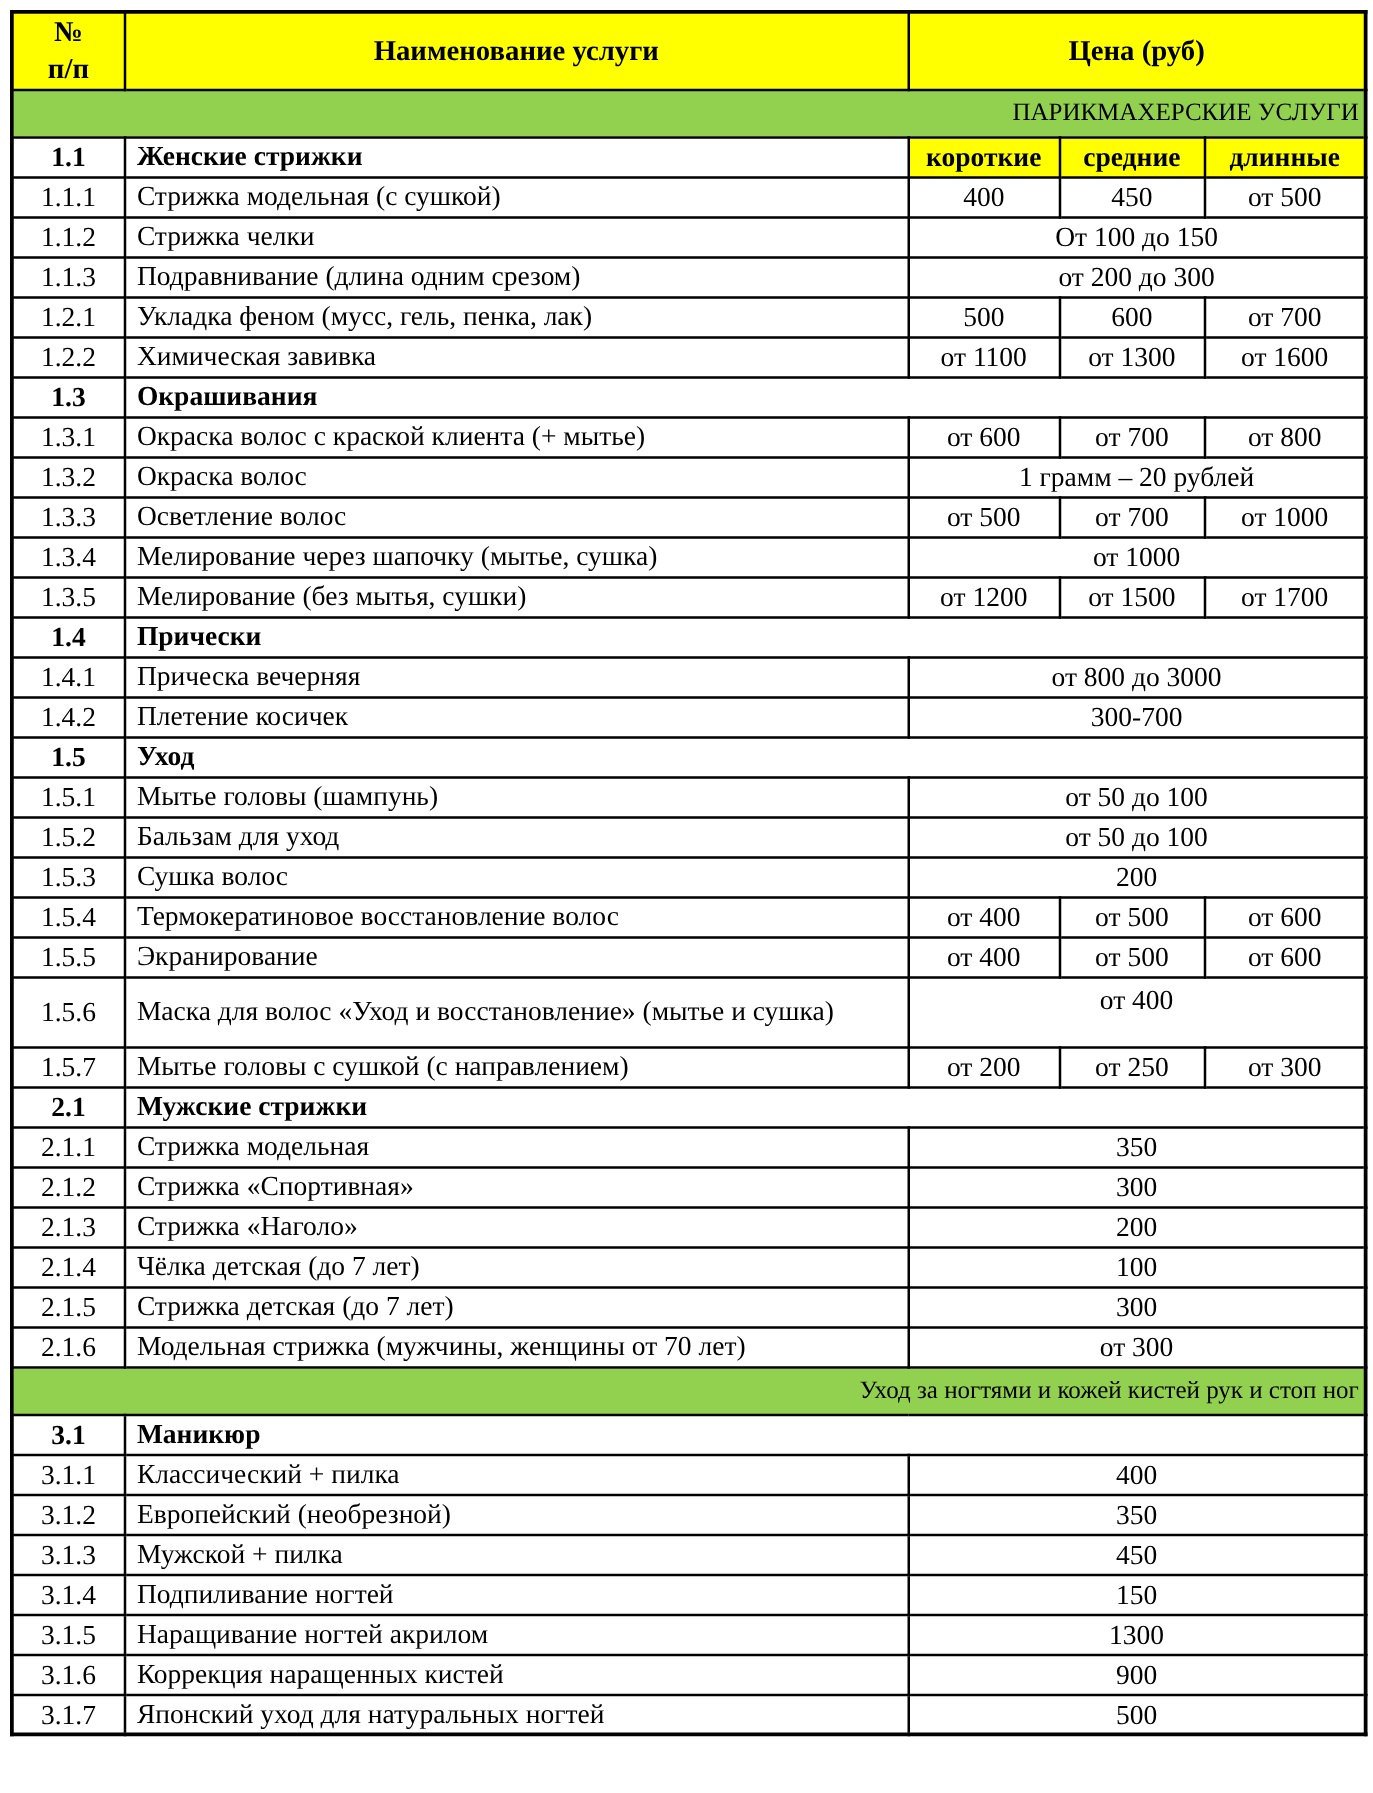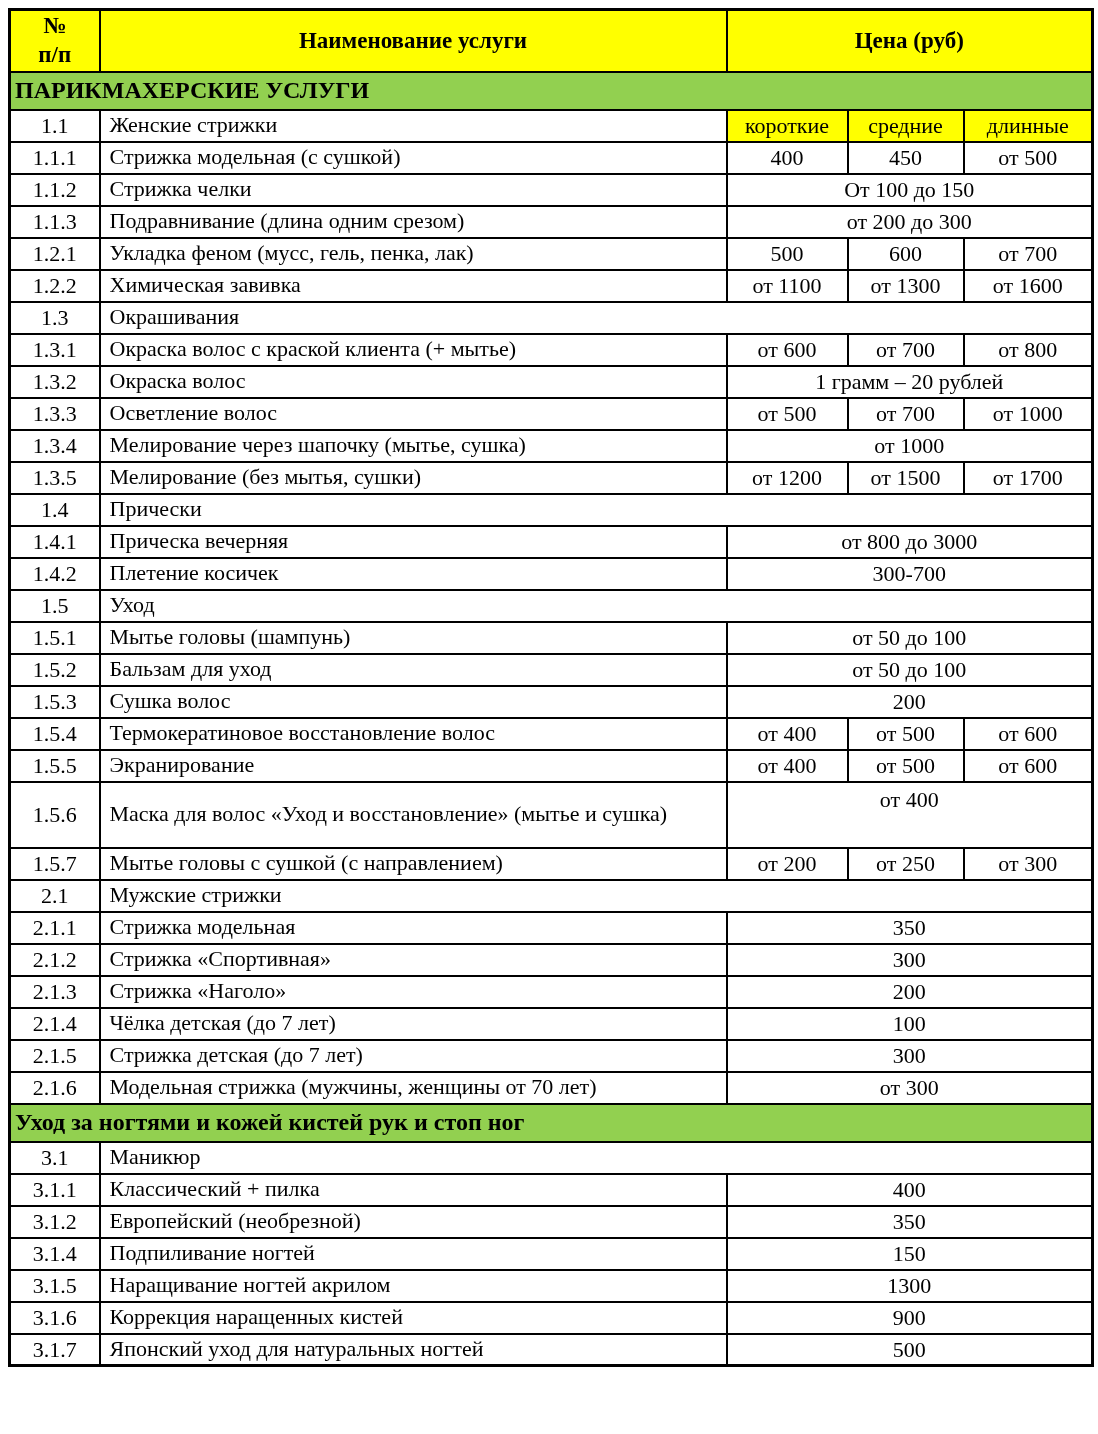--- a/index.html
+++ b/index.html
@@ -28,26 +28,26 @@
   thead td {
     background:var(--yellow,#ff0);
     font-weight:bold;
     text-align:center;
     font-size:23px;
   }
   tbody tr { height:32px; }
   tr.banner { height:38px; }
   tr.banner td {
     background:var(--green,#92d050);
-    font-weight:bold;
-    text-align:left;
-    font-size:24px;
-  }
-  tr.group td { font-weight:normal; }
-  tr.tall { height:66px; }
+    font-weight:normal;
+    text-align:right;
+    font-size:20px;
+  }
+  tr.group td { font-weight:bold; }
+  tr.tall { height:56px; }
   tr.tall .price { vertical-align:top; padding-top:4px; }
   .num  { text-align:center; }
   .name { text-align:left; padding:1px 24px 2px 9px; }
   .price{ text-align:center; }
   .ycell{ background:var(--yellow,#ff0); }
   .numhead div { line-height:1.25; }
 </style>
 </head>
 <body>
 
@@ -251,20 +251,25 @@
       <td class="num">3.1.1</td>
       <td class="name">Классический + пилка</td>
       <td class="price" colspan="3">400</td>
     </tr>
     <tr>
       <td class="num">3.1.2</td>
       <td class="name">Европейский (необрезной)</td>
       <td class="price" colspan="3">350</td>
     </tr>
     <tr>
+      <td class="num">3.1.3</td>
+      <td class="name">Мужской + пилка</td>
+      <td class="price" colspan="3">450</td>
+    </tr>
+    <tr>
       <td class="num">3.1.4</td>
       <td class="name">Подпиливание ногтей</td>
       <td class="price" colspan="3">150</td>
     </tr>
     <tr>
       <td class="num">3.1.5</td>
       <td class="name">Наращивание ногтей акрилом</td>
       <td class="price" colspan="3">1300</td>
     </tr>
     <tr>

